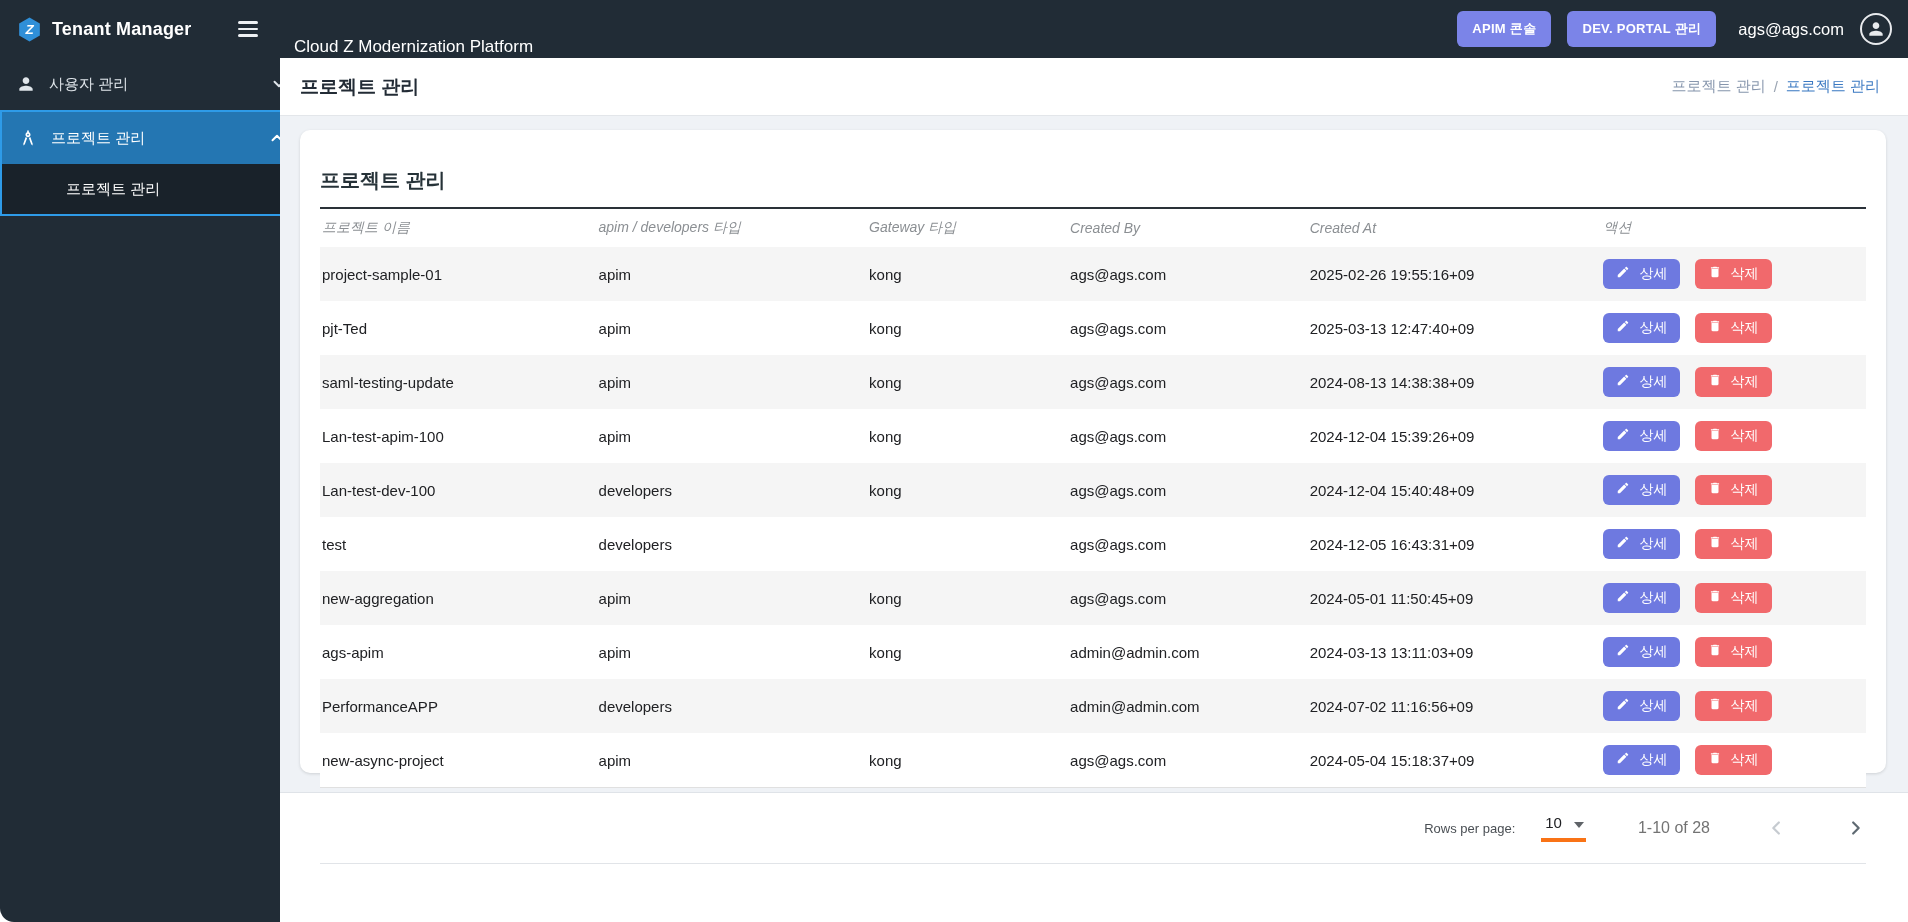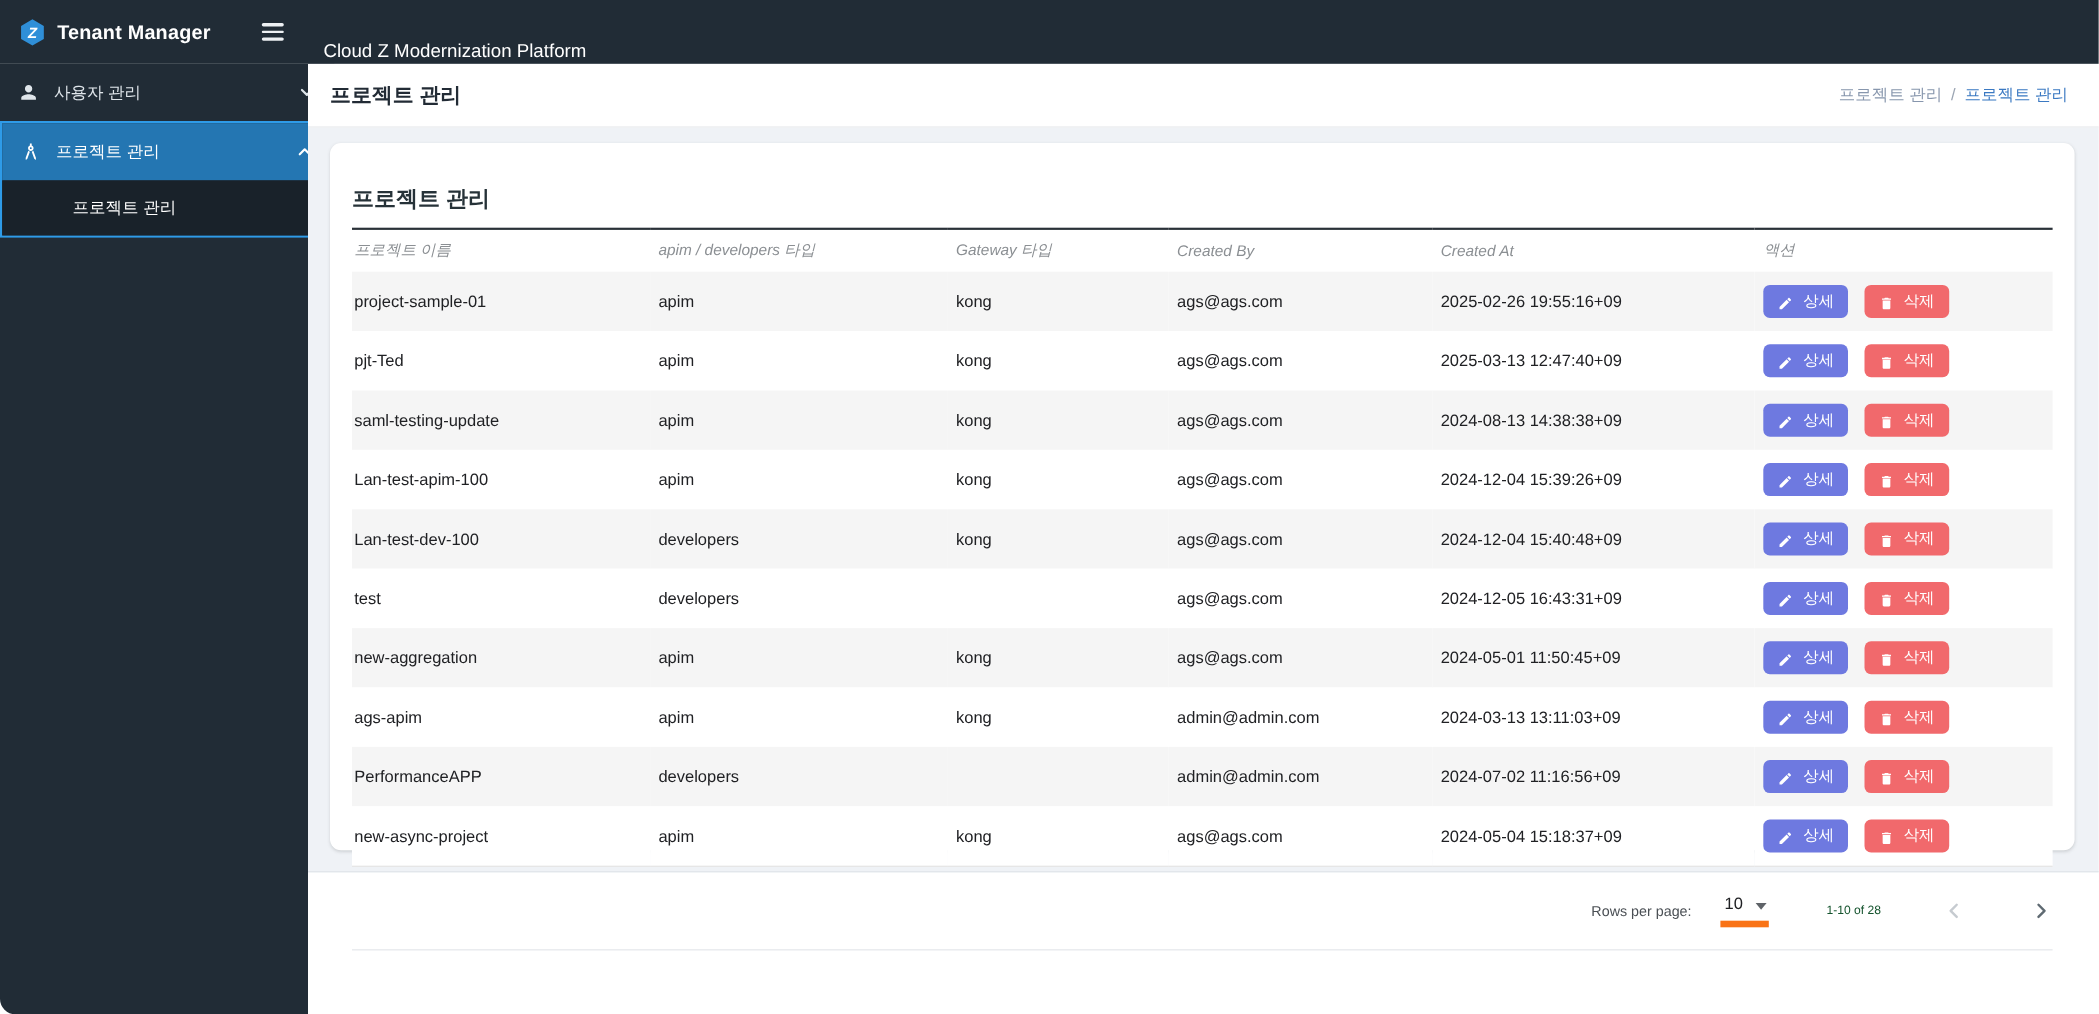--- a/index.html
+++ b/index.html
@@ -68,35 +68,35 @@
   .create-plus{font-size:19px;line-height:15px;font-weight:400;}
 
   
   table.grid{width:100%;border-collapse:collapse;border-top:2px solid #2a3138;}
   .grid th{ text-align:left;font-weight:400;color:#8b8f93;font-size:14px;padding:10px 8px;font-style:italic;}
   .grid td{ font-size:15px;color:#202124;padding:12px 8px;}
   .grid th:first-child,.grid td:first-child{padding-left:2px;}
   .grid tbody tr:nth-child(odd){background:#f5f5f5;}
   .grid tbody tr:nth-child(even){background:#fff;}
   .grid tbody tr:last-child{border-bottom:1px solid #e0e0e0;}
-  .act-btn{display:inline-flex;align-items:flex-end;gap:9px;border:none;border-radius:6px;
+  .act-btn{display:inline-flex;align-items:flex-start;gap:9px;border:none;border-radius:6px;
            color:#fff;font-size:14px;padding:6px 13px;margin-right:10px;cursor:pointer;
            font-family:inherit;}
   .act-detail{background:#6e79e0;}
   .act-delete{background:#f1696c;}
 
   
   .pagination{display:flex;align-items:center;justify-content:flex-end;margin-top:15px;height:50px;}
   .rpp-label{font-size:13px;color:#4a4f54;}
-  .rpp-select{display:inline-flex;align-items:flex-end;gap:12px;border-bottom:6px solid #f97316;
+  .rpp-select{display:inline-flex;align-items:flex-end;gap:12px;border-bottom:4px solid #f97316;
               padding:0 2px 7px 4px;margin:0 52px 0 26px;cursor:pointer;}
   .rpp-value{font-size:15px;color:#202124;}
   .caret-down{width:0;height:0;border-left:5px solid transparent;border-right:5px solid transparent;
               border-top:6px solid #5f6368;margin-bottom:3px;}
-  .range{font-size:11px;color:#14532d;}
+  .range{font-size:16px;color:#737373;}
   .page-chev{display:flex;align-items:center;cursor:pointer;margin-left:56px;}
   .foot-line{border-top:1px solid #e1e4e8;margin-top:10px;}
 </style>
 </head>
 <body>
 
 <div class="app">
 
   <header class="topbar">
     <div class="brand-col">
@@ -109,20 +109,30 @@
         </span>
         <span class="brand-name">Tenant Manager</span>
       </div>
       <span class="menu-icon">
         <span></span>
           <span></span>
           <span></span>
       </span>
     </div>
     <div class="app-title">Cloud Z Modernization Platform</div>
+    <div class="topbar-right">
+      <button class="nav-btn">APIM 콘솔</button>
+      <button class="nav-btn">DEV. PORTAL 관리</button>
+      <span class="user-email">ags@ags.com</span>
+      <span class="avatar">
+        <svg width="20" height="20" viewBox="0 0 24 24" fill="#e8eaed">
+          <path d="M12 12c2.21 0 4-1.79 4-4s-1.79-4-4-4-4 1.79-4 4 1.79 4 4 4zm0 2c-2.67 0-8 1.34-8 4v2h16v-2c0-2.66-5.33-4-8-4z"></path>
+        </svg>
+      </span>
+    </div>
   </header>
 
   <nav class="sidebar">
     <div class="side-item">
       <span style="display:flex;">
         <svg width="20" height="20" viewBox="0 0 24 24" fill="#dfe5ea">
           <path d="M12 12c2.21 0 4-1.79 4-4s-1.79-4-4-4-4 1.79-4 4 1.79 4 4 4zm0 2c-2.67 0-8 1.34-8 4v2h16v-2c0-2.66-5.33-4-8-4z"></path>
         </svg>
       </span>
       <span>사용자 관리</span>

